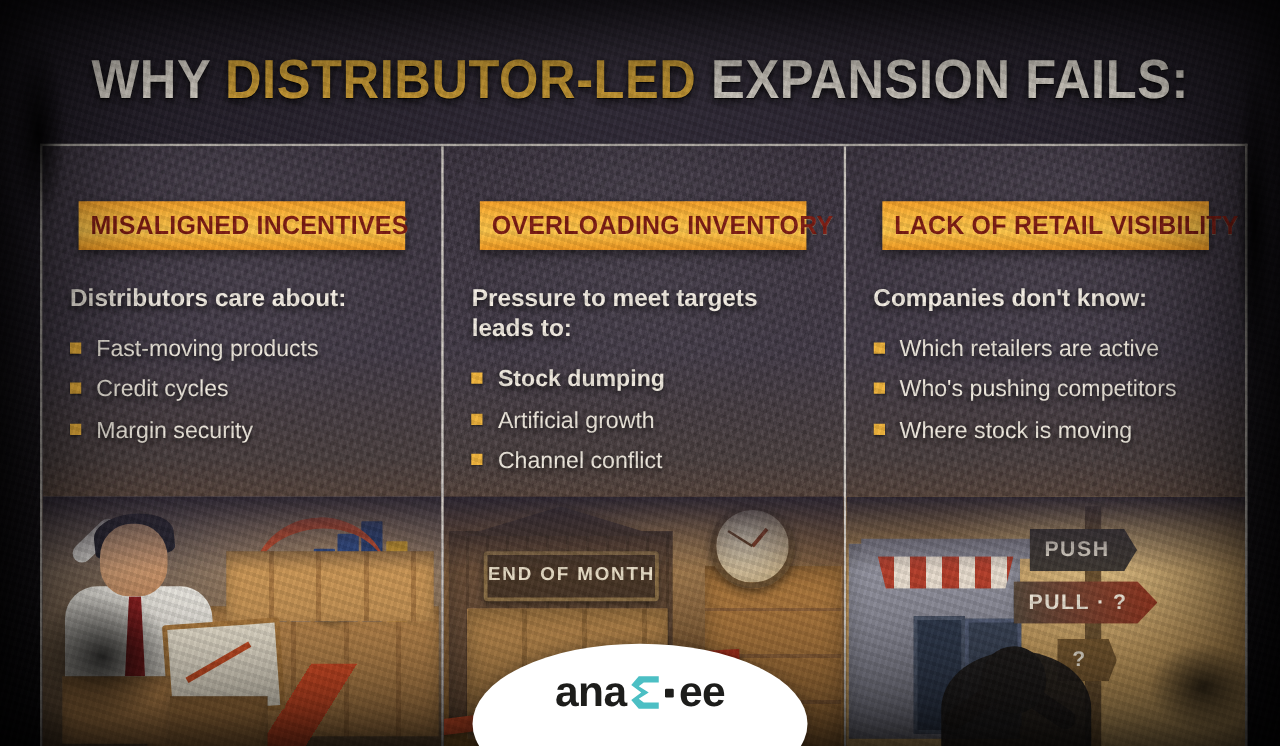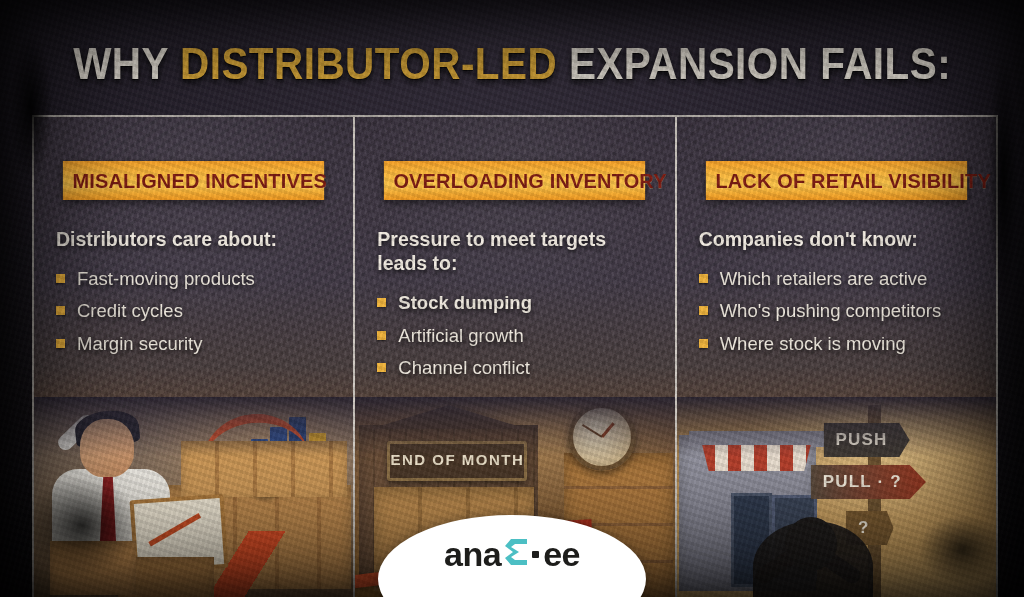--- a/index.html
+++ b/index.html
@@ -245,21 +245,21 @@
      linear-gradient(180deg, rgba(42,36,48,.98) 0%, rgba(42,36,48,.55) 12%, rgba(0,0,0,0) 30%);}
 
   
   #logo{
     position:absolute;left:50%;bottom:-46px;transform:translateX(-50%);
     width:268px;height:128px;border-radius:50%;
     background:#ffffff;z-index:8;
     display:flex;align-items:flex-start;justify-content:center;
     box-shadow:0 -2px 10px rgba(0,0,0,.25);
   }
-  .logo-row{display:flex;align-items:flex-start;gap:0;margin-top:22px;}
+  .logo-row{display:flex;align-items:center;gap:0;margin-top:22px;}
   .logo-txt{font-size:34px;font-weight:bold;color:#1d1d1b;letter-spacing:-.5px;line-height:1;}
   .logo-eps{
     width:26px;height:30px;margin:0 2px;position:relative;
   }
   .logo-eps svg{display:block;}
   .logo-dot{width:7px;height:7px;background:#1d1d1b;border-radius:1px;margin:0 4px 0 1px;align-self:center;}
 </style>
 </head>
 <body>
 

